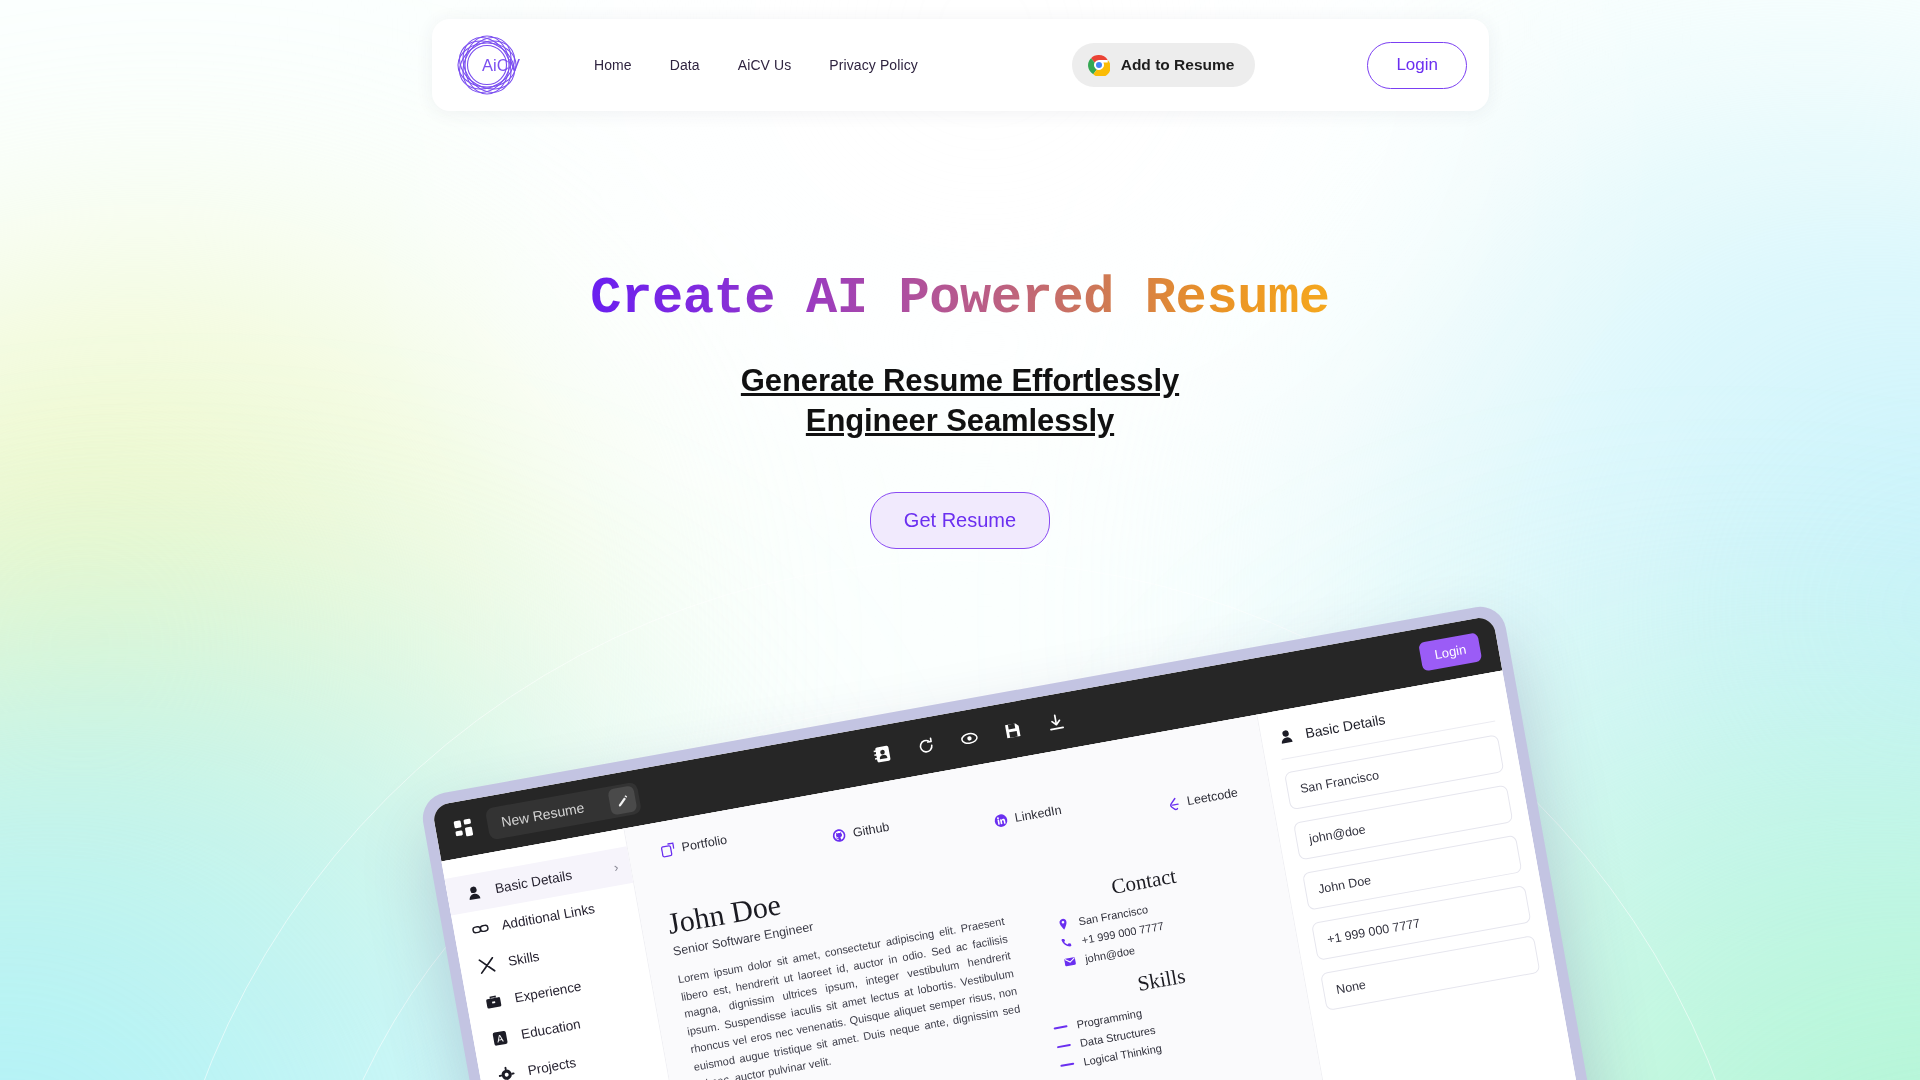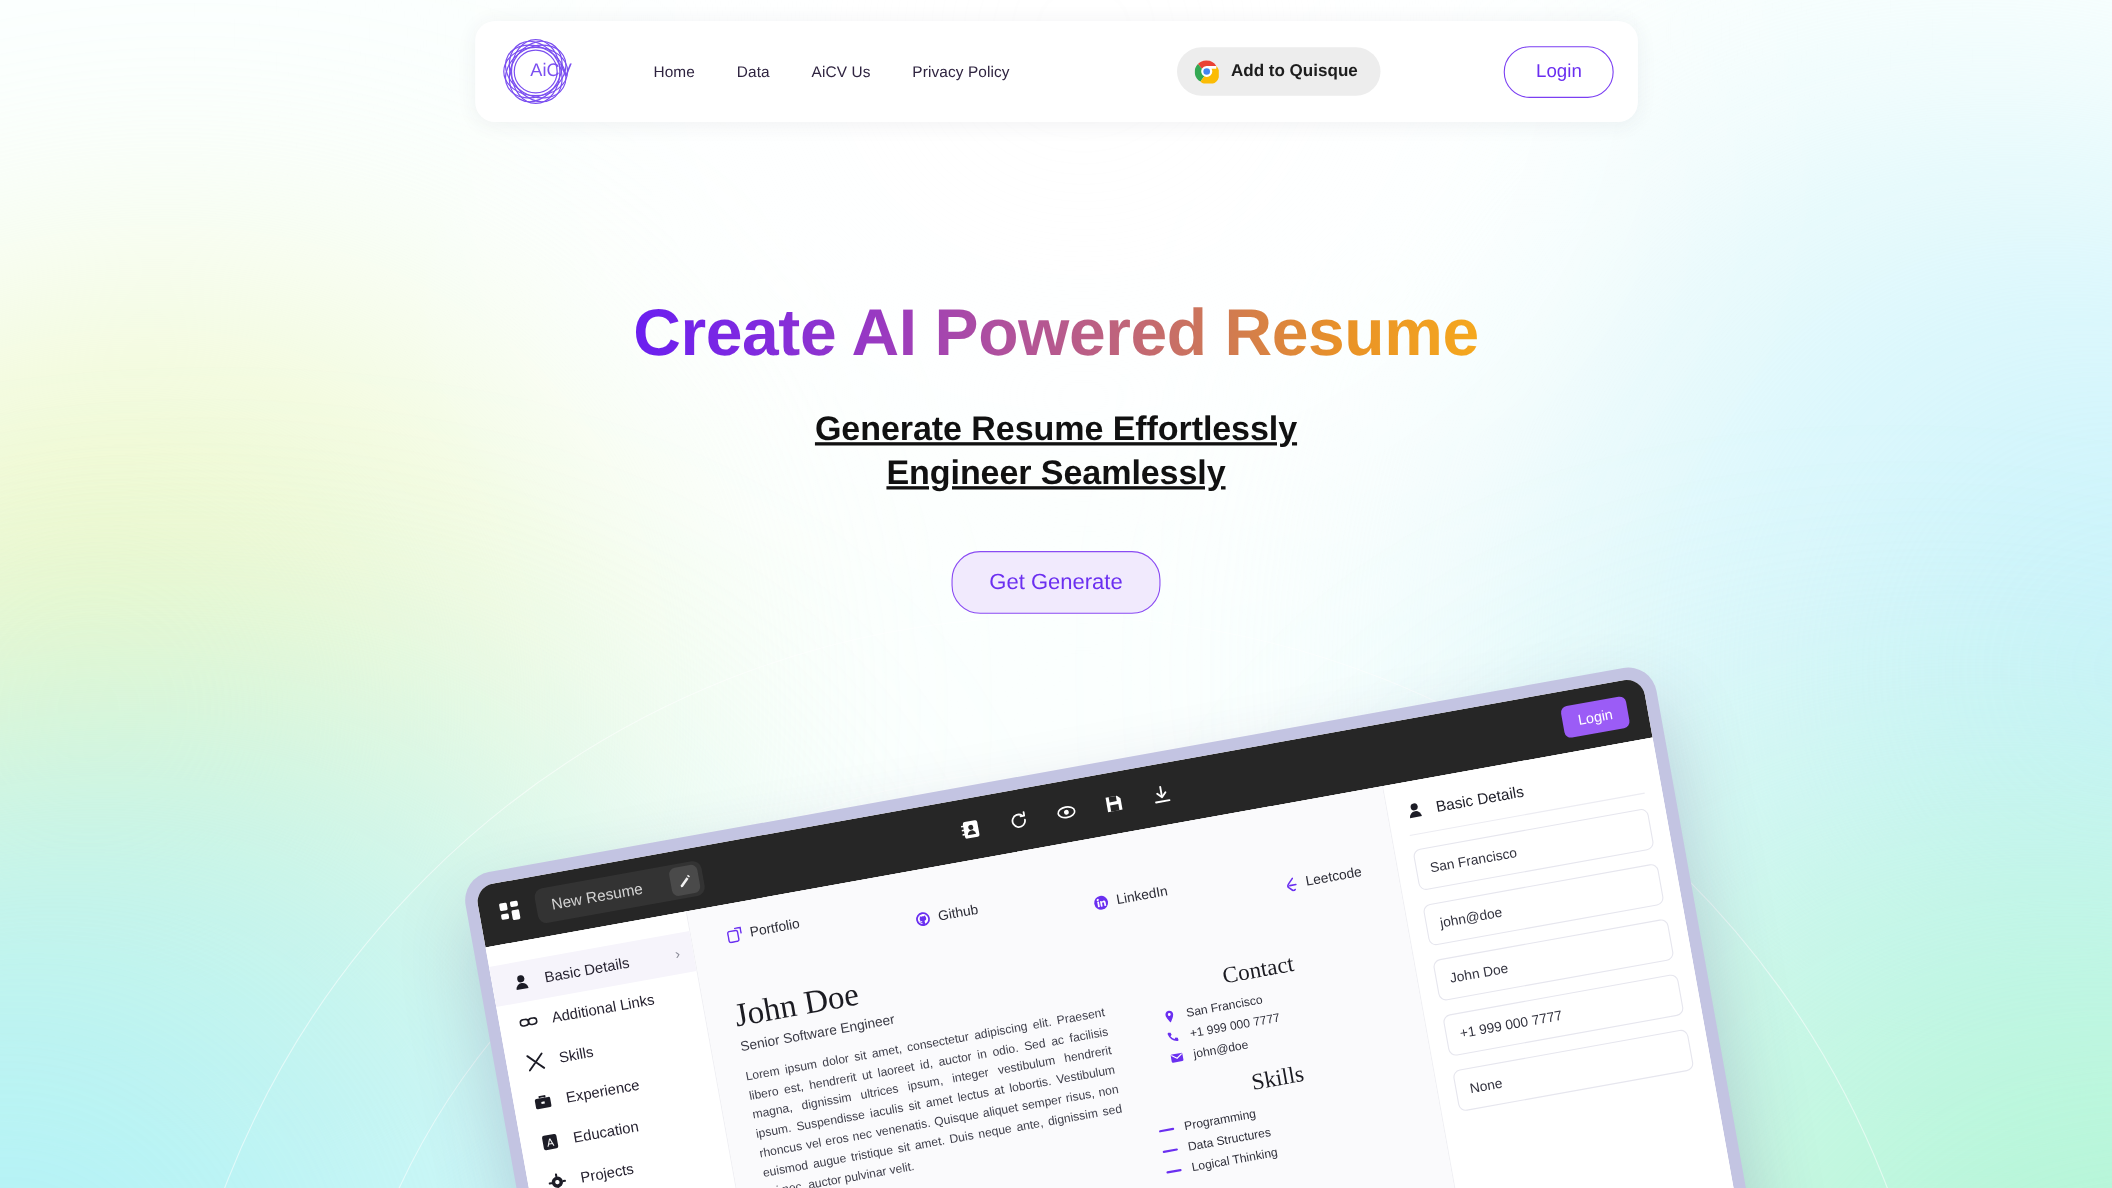--- a/index.html
+++ b/index.html
@@ -124,30 +124,31 @@
     font-family:"Liberation Sans", sans-serif;
   }
 
   
   .hero{
     position:absolute;
     left:0; right:0; top:270px;
     text-align:center;
   }
   .hero h1{
-    font-size:60px;
+    font-size:52px;
     font-weight:700;
     letter-spacing:-0.4px;
     line-height:1.1;
     background:linear-gradient(90deg,#6a1ff0 0%, #7f2ae0 14%, #9b3bbf 30%, #b0519c 44%, #bd6180 56%, #d07a52 70%, #e99227 84%, #f5a81e 100%);
     -webkit-background-clip:text;
     background-clip:text;
     color:transparent;
     -webkit-text-fill-color:transparent;
     display:inline-block;
+    font-family:Liberation Mono, monospace;
   }
   .hero h2{
     margin-top:34px;
     font-size:31px;
     font-weight:600;
     color:#111111;
     line-height:1.30;
     letter-spacing:-0.1px;
     text-decoration:underline;
   }
@@ -382,34 +383,34 @@
     <div class="header-right">
       <button class="chrome-btn">
         <svg width="22" height="22" viewBox="0 0 48 48">
           <circle cx="24" cy="24" r="22" fill="#fff"></circle>
           <path d="M24 2a22 22 0 0 1 19.05 11H24a11 11 0 0 0-9.53 5.5L6.6 9.1A21.96 21.96 0 0 1 24 2z" fill="#ea4335"></path>
           <path d="M6.6 9.1l7.87 9.4A11 11 0 0 0 19.2 33.6L11.6 44A22 22 0 0 1 6.6 9.1z" fill="#34a853"></path>
           <path d="M43.05 13A22 22 0 0 1 11.6 44l7.6-10.4A11 11 0 0 0 33.6 18.5H43z" fill="#fbbc05"></path>
           <circle cx="24" cy="24" r="9.2" fill="#fff"></circle>
           <circle cx="24" cy="24" r="6.6" fill="#4285f4"></circle>
         </svg>
-        <span class="lbl">Add to Quisque</span>
+        <span class="lbl">Add to Resume</span>
       </button>
       <button class="login-btn">Login</button>
     </div>
   </div>
 
   <div class="hero">
     <h1>Create AI Powered Resume</h1>
     <h2>
       <div>Generate Resume Effortlessly</div>
       <div>Engineer Seamlessly</div>
     </h2>
     <div class="cta-wrap">
-      <button class="cta">Get Generate</button>
+      <button class="cta">Get Resume</button>
     </div>
   </div>
 
   <div class="mock-stage">
    <div class="mock-tilt">
     <div class="mock-frame">
      <div class="mock-screen">
 
       <div class="app-topbar">
         <svg class="grid-icon" viewBox="0 0 20 20">

